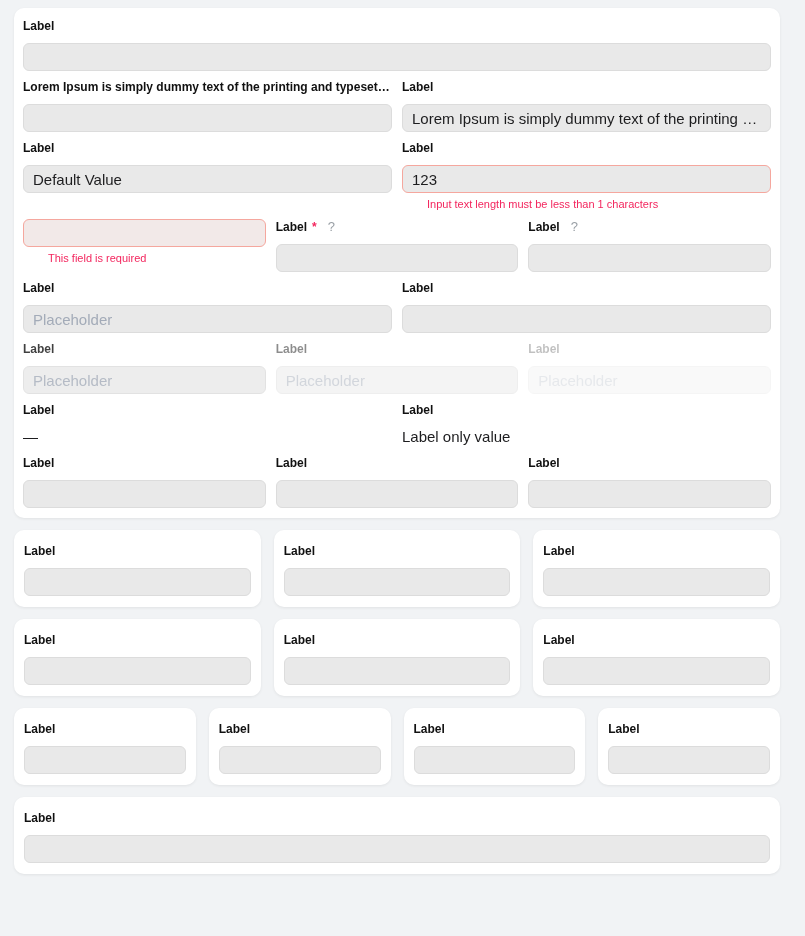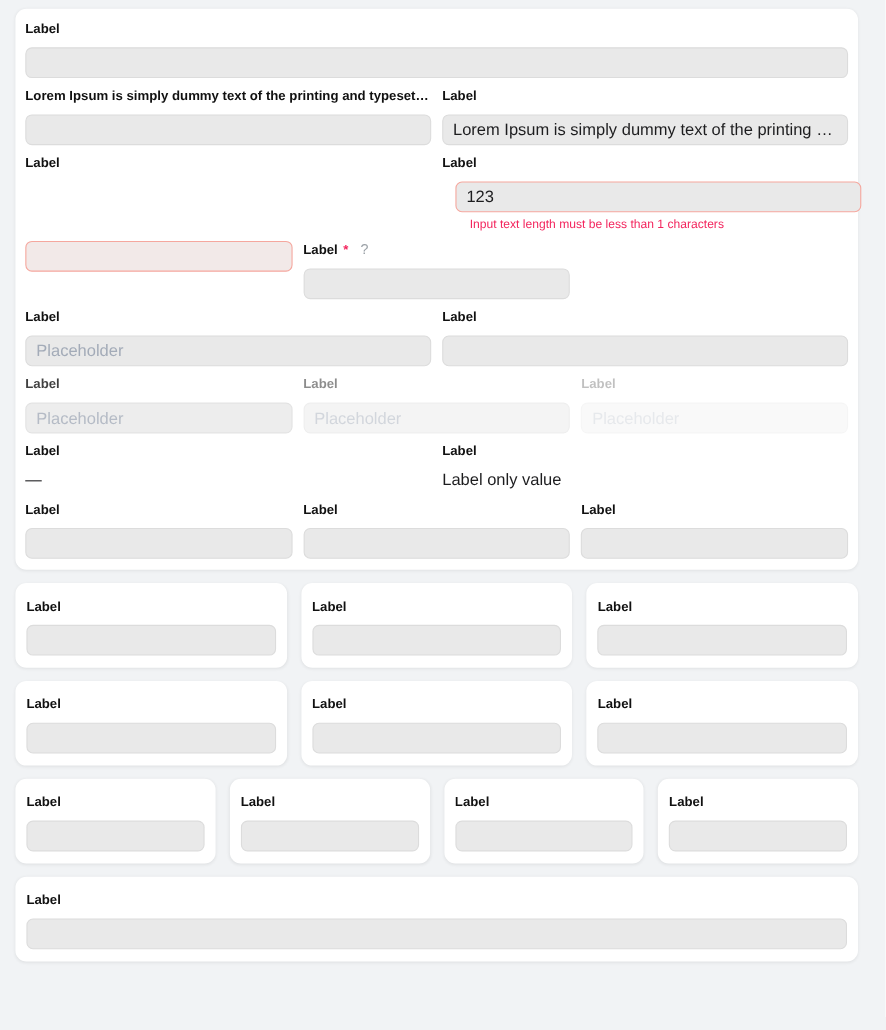--- a/index.html
+++ b/index.html
@@ -34,21 +34,21 @@
     display:block;width:100%;box-sizing:border-box;
     height:28px;padding:0 9px;
     background:#e9e9e9;
     border:1px solid #dcdcdc;
     border-radius:6px;
     font-family:inherit;font-size:15px;color:#1d1d1f;
     outline:none;
     text-overflow:ellipsis;
   }
   .field-input::placeholder{color:#a3abb8;opacity:1;}
-  .input-error{border-color:#f5a79e;margin-left:12px;}
+  .input-error{border-color:#f5a79e;}
   .input-error-tinted{background:#f2e9e8;border-color:#f5a79e;}
   .error-text{
     font-size:11px;line-height:14px;color:#f3265e;margin-top:4px;
     white-space:nowrap;overflow:hidden;margin-left:25px;
   }
   .readonly-value{font-size:15px;line-height:20px;color:#1d1d1f;margin-top:3px;}
   .fade-1{opacity:0.8;}
   .fade-2{opacity:0.48;}
   .fade-3{opacity:0.26;}
   .cards-grid{display:grid;grid-gap:13px;margin-top:12px;}
@@ -79,35 +79,43 @@
       </div>
       <div class="field">
         <div class="field-label">Label</div>
         <input type="text" class="field-input" value="Lorem Ipsum is simply dummy text of the printing and typesetting industry" style="">
       </div>
     </div>
 
     <div class="form-row cols-2">
       <div class="field">
         <div class="field-label">Label</div>
+        <input type="text" class="field-input" value="Default Value" style="">
       </div>
       <div class="field">
         <div class="field-label">Label</div>
         <input type="text" class="field-input input-error" value="123" style="">
         <div class="error-text">Input text length must be less than 1 characters</div>
       </div>
     </div>
 
     <div class="form-row cols-3">
       <div class="field">
         <input type="text" class="field-input input-error-tinted" style="">
+        <div class="error-text">This field is required</div>
       </div>
       <div class="field">
         <div class="field-label">
           <span>Label</span><span class="req">*</span><span class="help">?</span>
+        </div>
+        <input type="text" class="field-input" style="">
+      </div>
+      <div class="field">
+        <div class="field-label">
+          <span>Label</span><span class="help">?</span>
         </div>
         <input type="text" class="field-input" style="">
       </div>
     </div>
 
     <div class="form-row cols-2">
       <div class="field">
         <div class="field-label">Label</div>
         <input type="text" class="field-input" placeholder="Placeholder" style="">
       </div>

